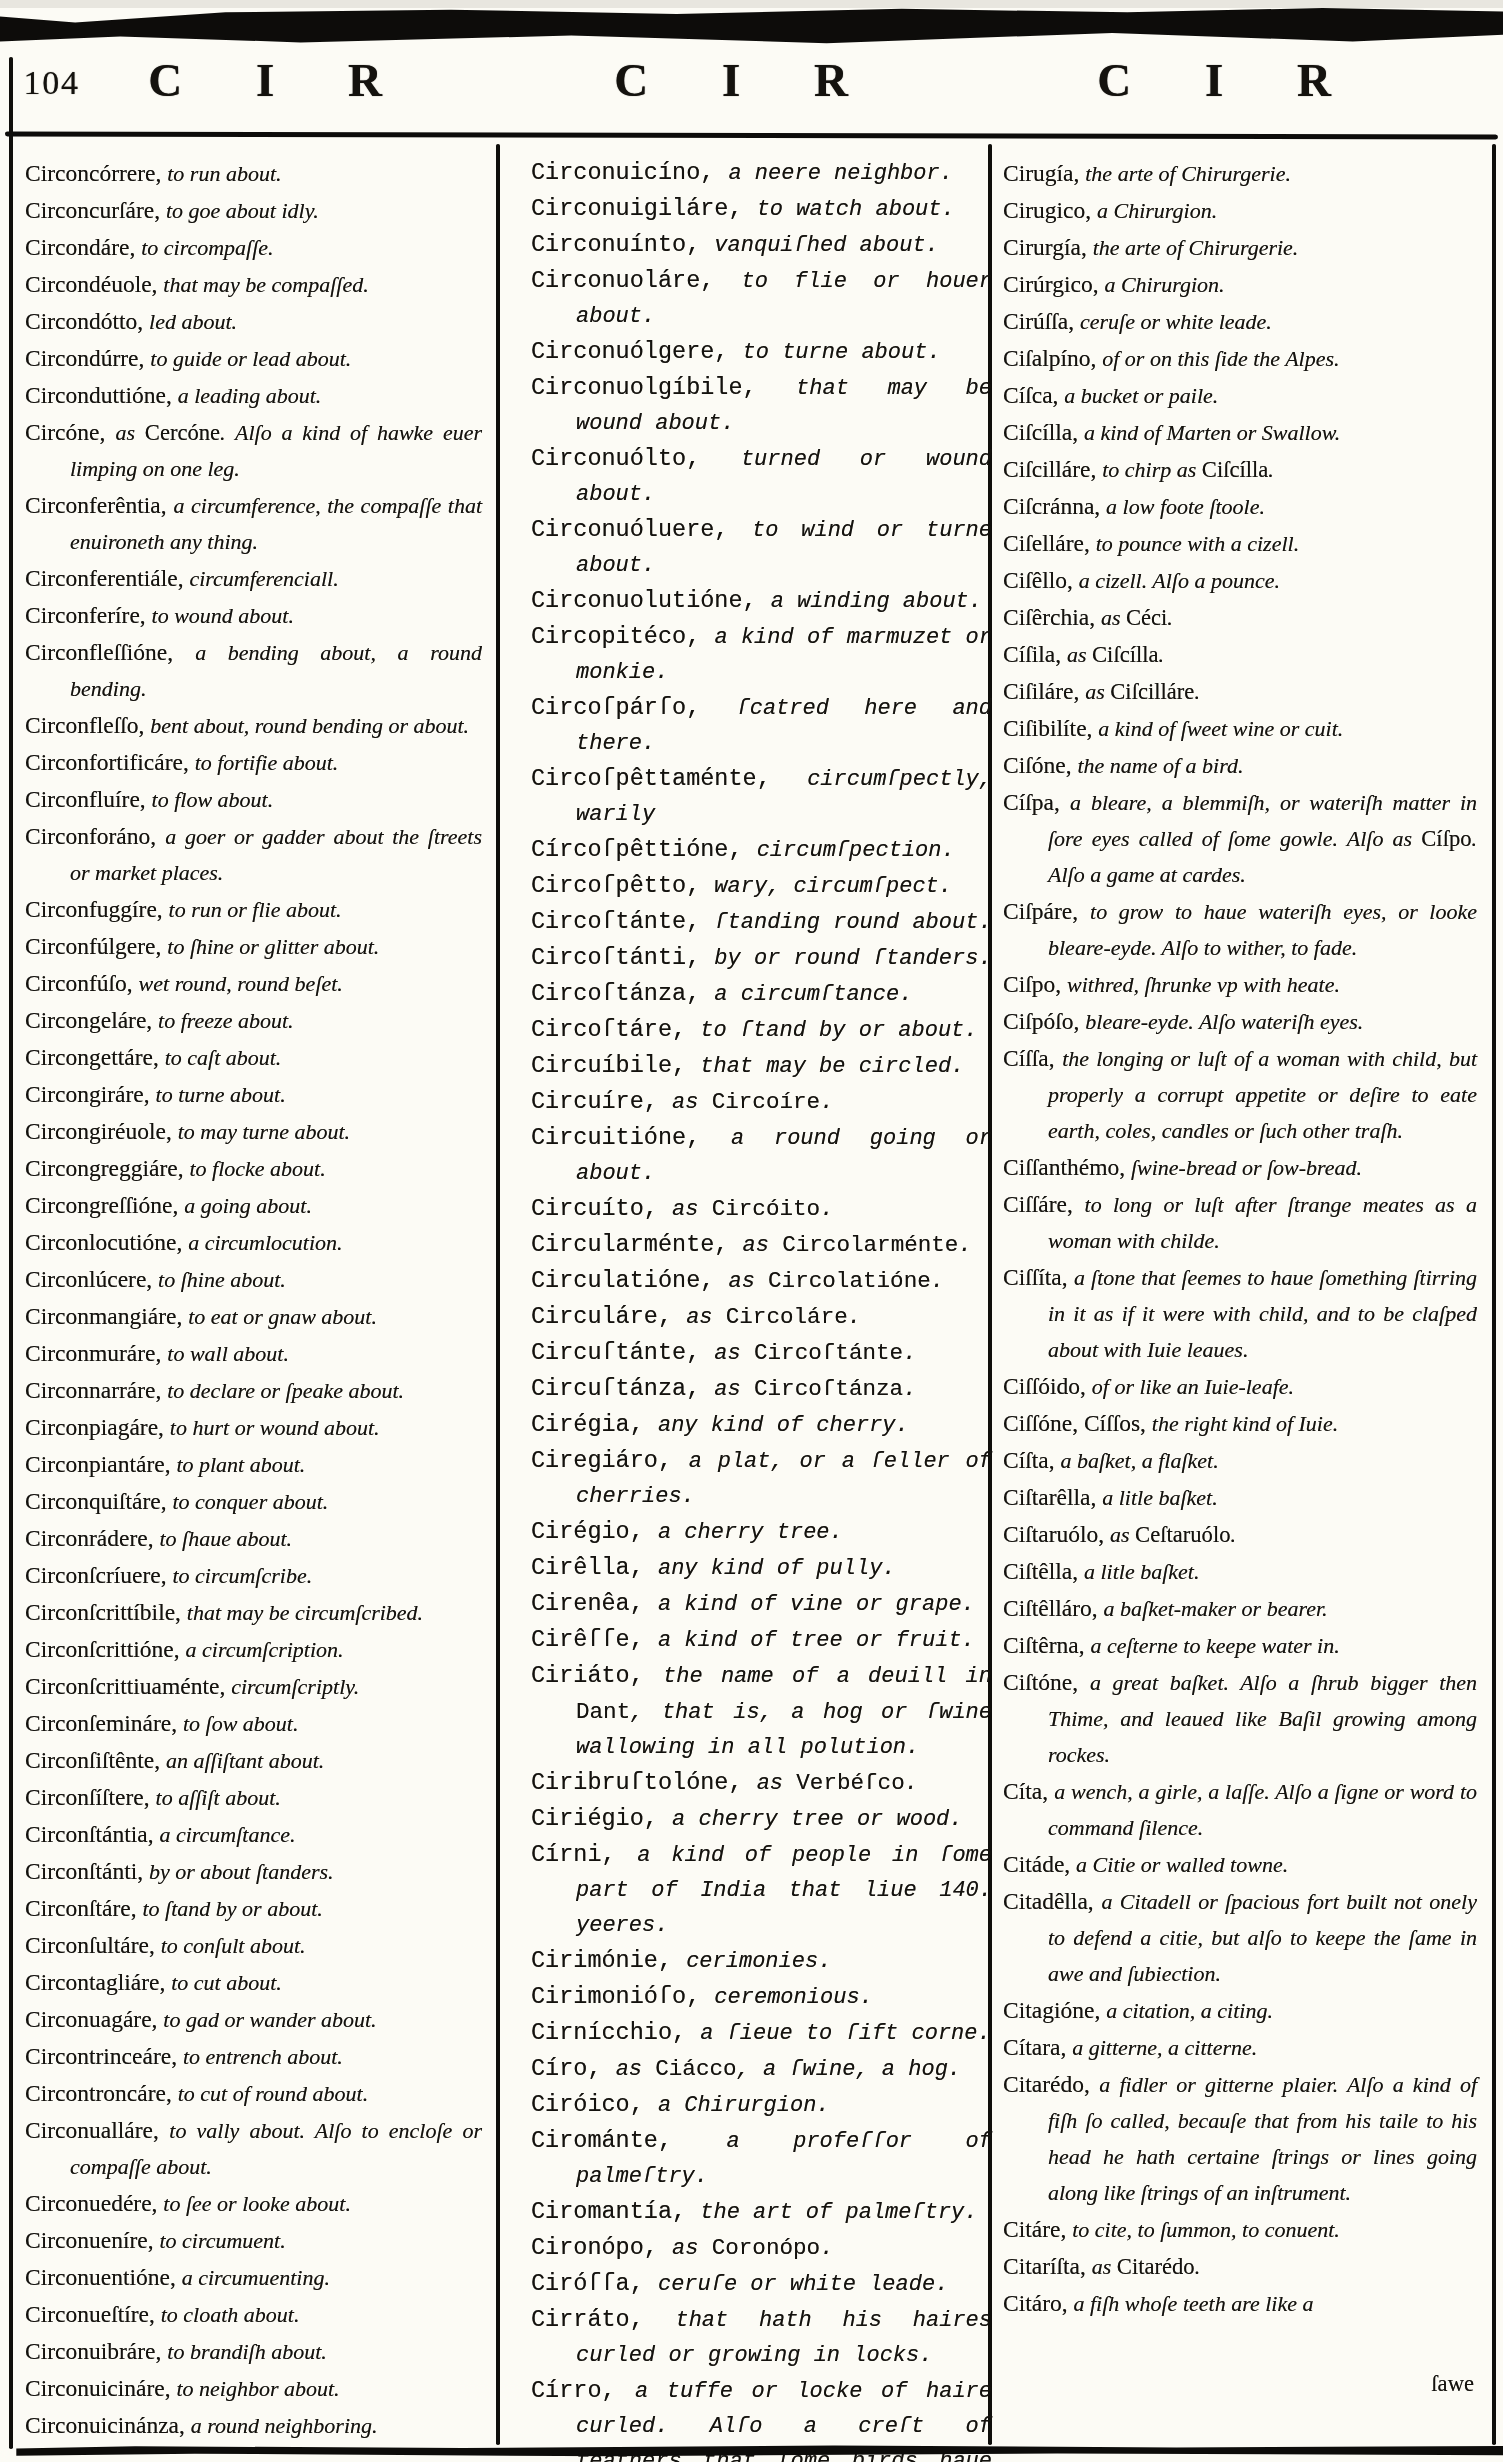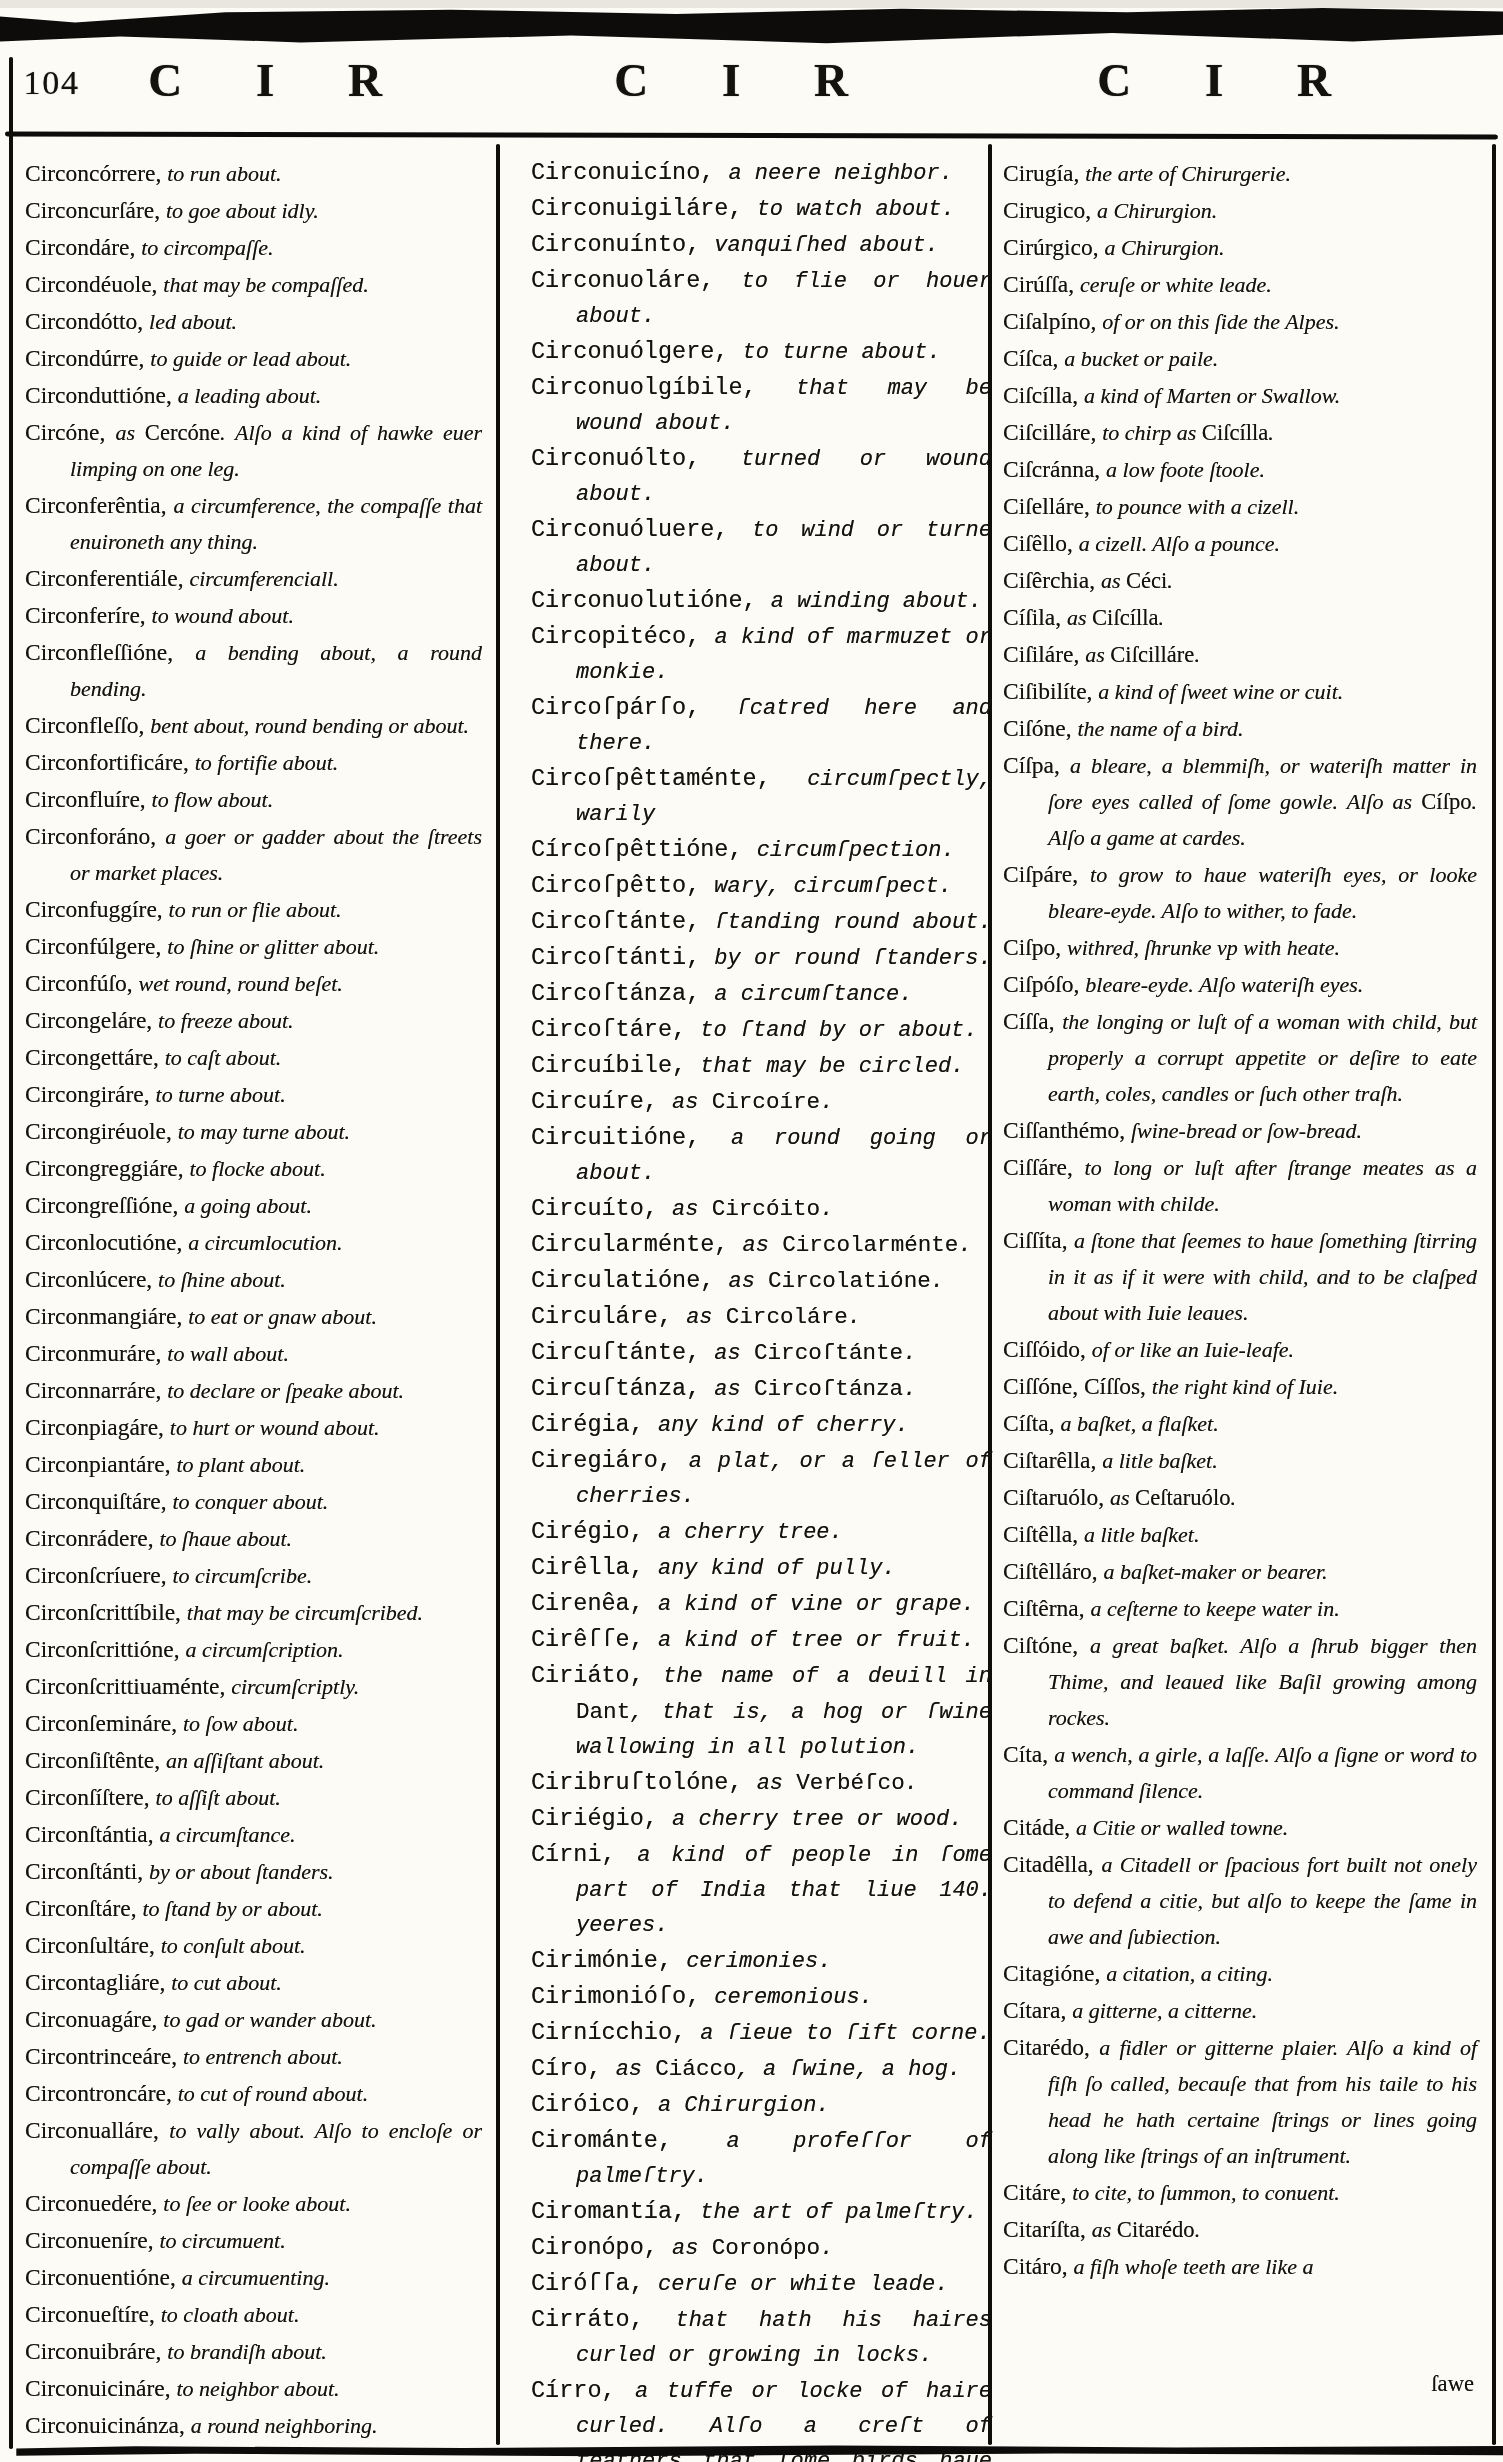--- a/index.html
+++ b/index.html
@@ -180,20 +180,21 @@
       <div class="entry"><span class="hw">Ciróſſa</span><span class="sep">, </span><span class="def"><span>ceruſe or white leade.</span></span></div>
       <div class="entry"><span class="hw">Cirráto</span><span class="sep">, </span><span class="def"><span>that hath his haires curled or growing in locks.</span></span></div>
       <div class="entry"><span class="hw">Círro</span><span class="sep">, </span><span class="def"><span>a tuffe or locke of haire curled. Alſo a creſt of feathers that ſome birds haue on their heads. Alſo the hairie or capillous ſubſtance on hearbes or on oyſters ſhells.</span></span></div>
       <div class="entry"><span class="hw">Círſio</span><span class="sep">, </span><span class="def"><span>the hearbe Lang de boeuf.</span></span></div>
       <div class="entry"><span class="hw">Círſo</span><span class="sep">, </span><span class="def"><span>a kind of Chariot. Alſo a certaine diſeaſe in the cods.</span></span></div>
       <div class="entry"><span class="hw">Cirſocéle</span><span class="sep">, </span><span class="def"><span>a diſplacing or ſwelling of thoſe veſſels which nouriſh a mans ſtones.</span></span></div>
     </div>
   <div class="col col-3">
       <div class="entry"><span class="hw">Cirugía</span><span class="sep">, </span><span class="def"><span>the arte of Chirurgerie.</span></span></div>
       <div class="entry"><span class="hw">Cirugico</span><span class="sep">, </span><span class="def"><span>a Chirurgion.</span></span></div>
+      <div class="entry"><span class="hw">Cirurgía</span><span class="sep">, </span><span class="def"><span>the arte of Chirurgerie.</span></span></div>
       <div class="entry"><span class="hw">Cirúrgico</span><span class="sep">, </span><span class="def"><span>a Chirurgion.</span></span></div>
       <div class="entry"><span class="hw">Cirúſſa</span><span class="sep">, </span><span class="def"><span>ceruſe or white leade.</span></span></div>
       <div class="entry"><span class="hw">Ciſalpíno</span><span class="sep">, </span><span class="def"><span>of or on this ſide the Alpes.</span></span></div>
       <div class="entry"><span class="hw">Cíſca</span><span class="sep">, </span><span class="def"><span>a bucket or paile.</span></span></div>
       <div class="entry"><span class="hw">Ciſcílla</span><span class="sep">, </span><span class="def"><span>a kind of Marten or Swallow.</span></span></div>
       <div class="entry"><span class="hw">Ciſcilláre</span><span class="sep">, </span><span class="def"><span>to chirp as </span><span class="rom">Ciſcílla</span><span>.</span></span></div>
       <div class="entry"><span class="hw">Ciſcránna</span><span class="sep">, </span><span class="def"><span>a low foote ſtoole.</span></span></div>
       <div class="entry"><span class="hw">Ciſelláre</span><span class="sep">, </span><span class="def"><span>to pounce with a cizell.</span></span></div>
       <div class="entry"><span class="hw">Ciſêllo</span><span class="sep">, </span><span class="def"><span>a cizell. Alſo a pounce.</span></span></div>
       <div class="entry"><span class="hw">Ciſêrchia</span><span class="sep">, </span><span class="def"><span>as </span><span class="rom">Céci</span><span>.</span></span></div>

